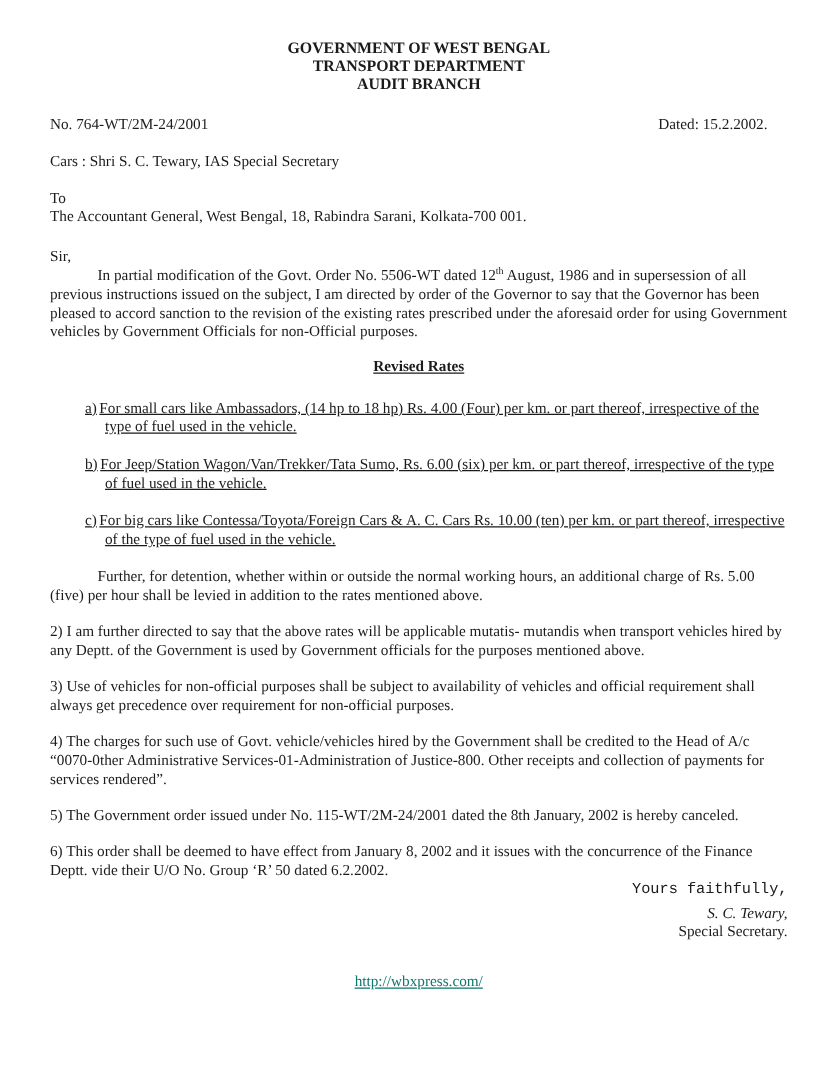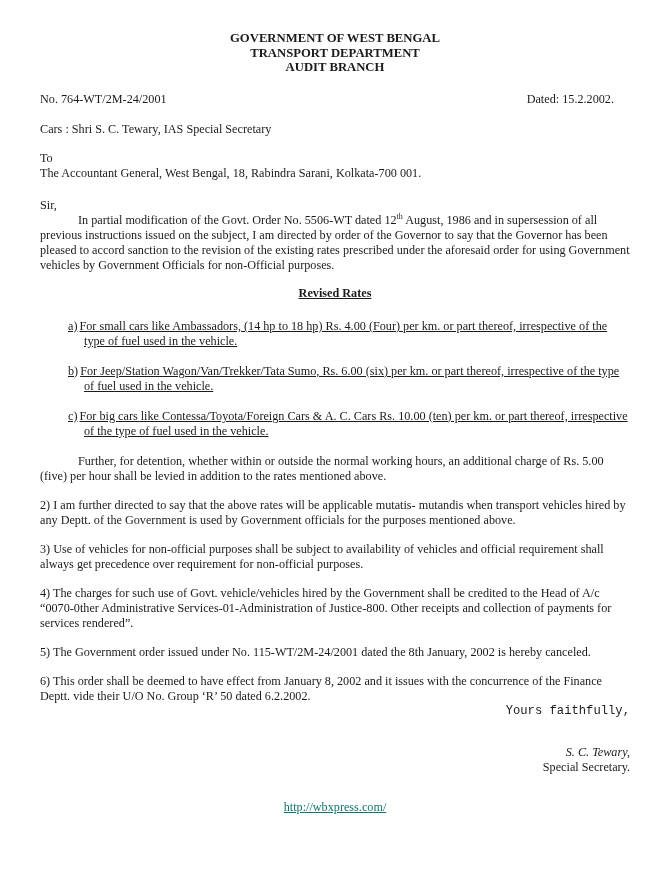--- a/index.html
+++ b/index.html
@@ -58,21 +58,21 @@
   }
   .rate-label { margin-right: 2px; }
   .indent-para {
     text-indent: 38px;
     margin-bottom: 14px;
   }
   .num-para { margin-bottom: 14px; }
   .num-para.last { margin-bottom: 0; }
   .right { text-align: right; }
   .valediction { margin: 0; font-family: Liberation Mono, monospace; }
-  .sig-block { margin-top: 26px; }
+  .sig-block { margin-top: 4px; }
   .sig-name { font-style: italic; }
   .footer-link-wrap {
     text-align: center;
     margin-top: 25px;
   }
   a.footer-link {
     color: #0f766e;
     text-decoration: underline;
     cursor: pointer;
   }

